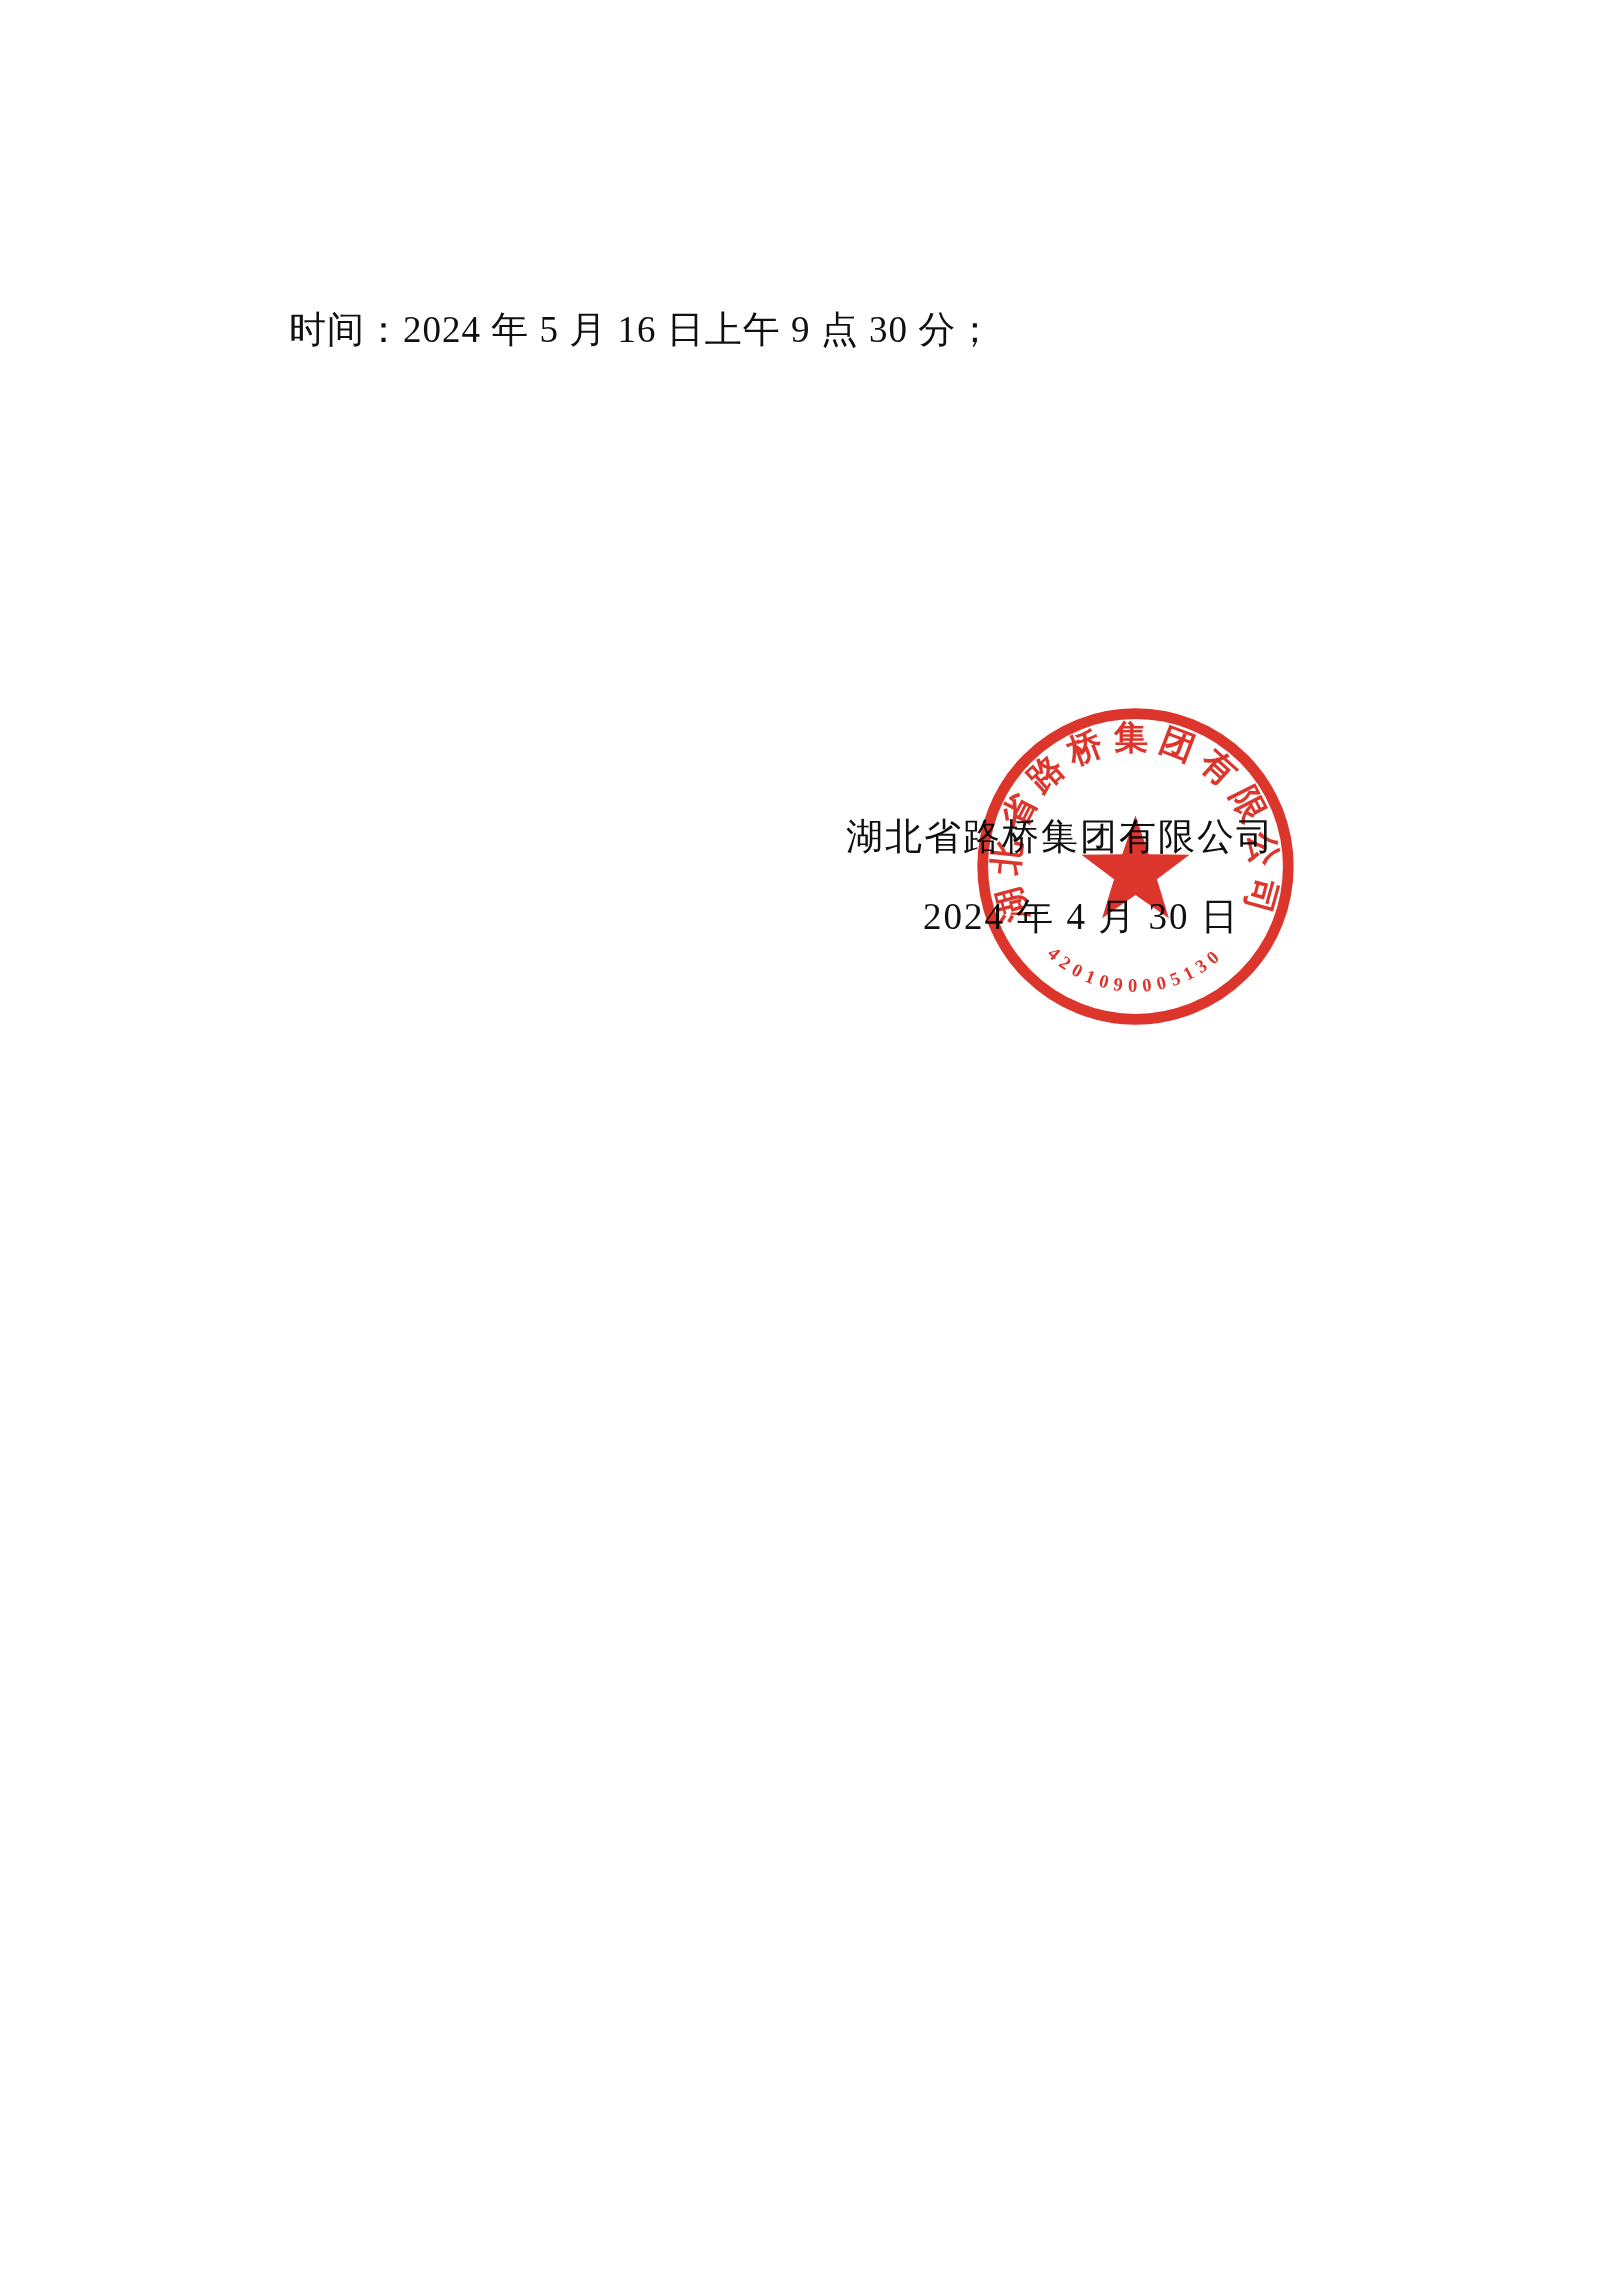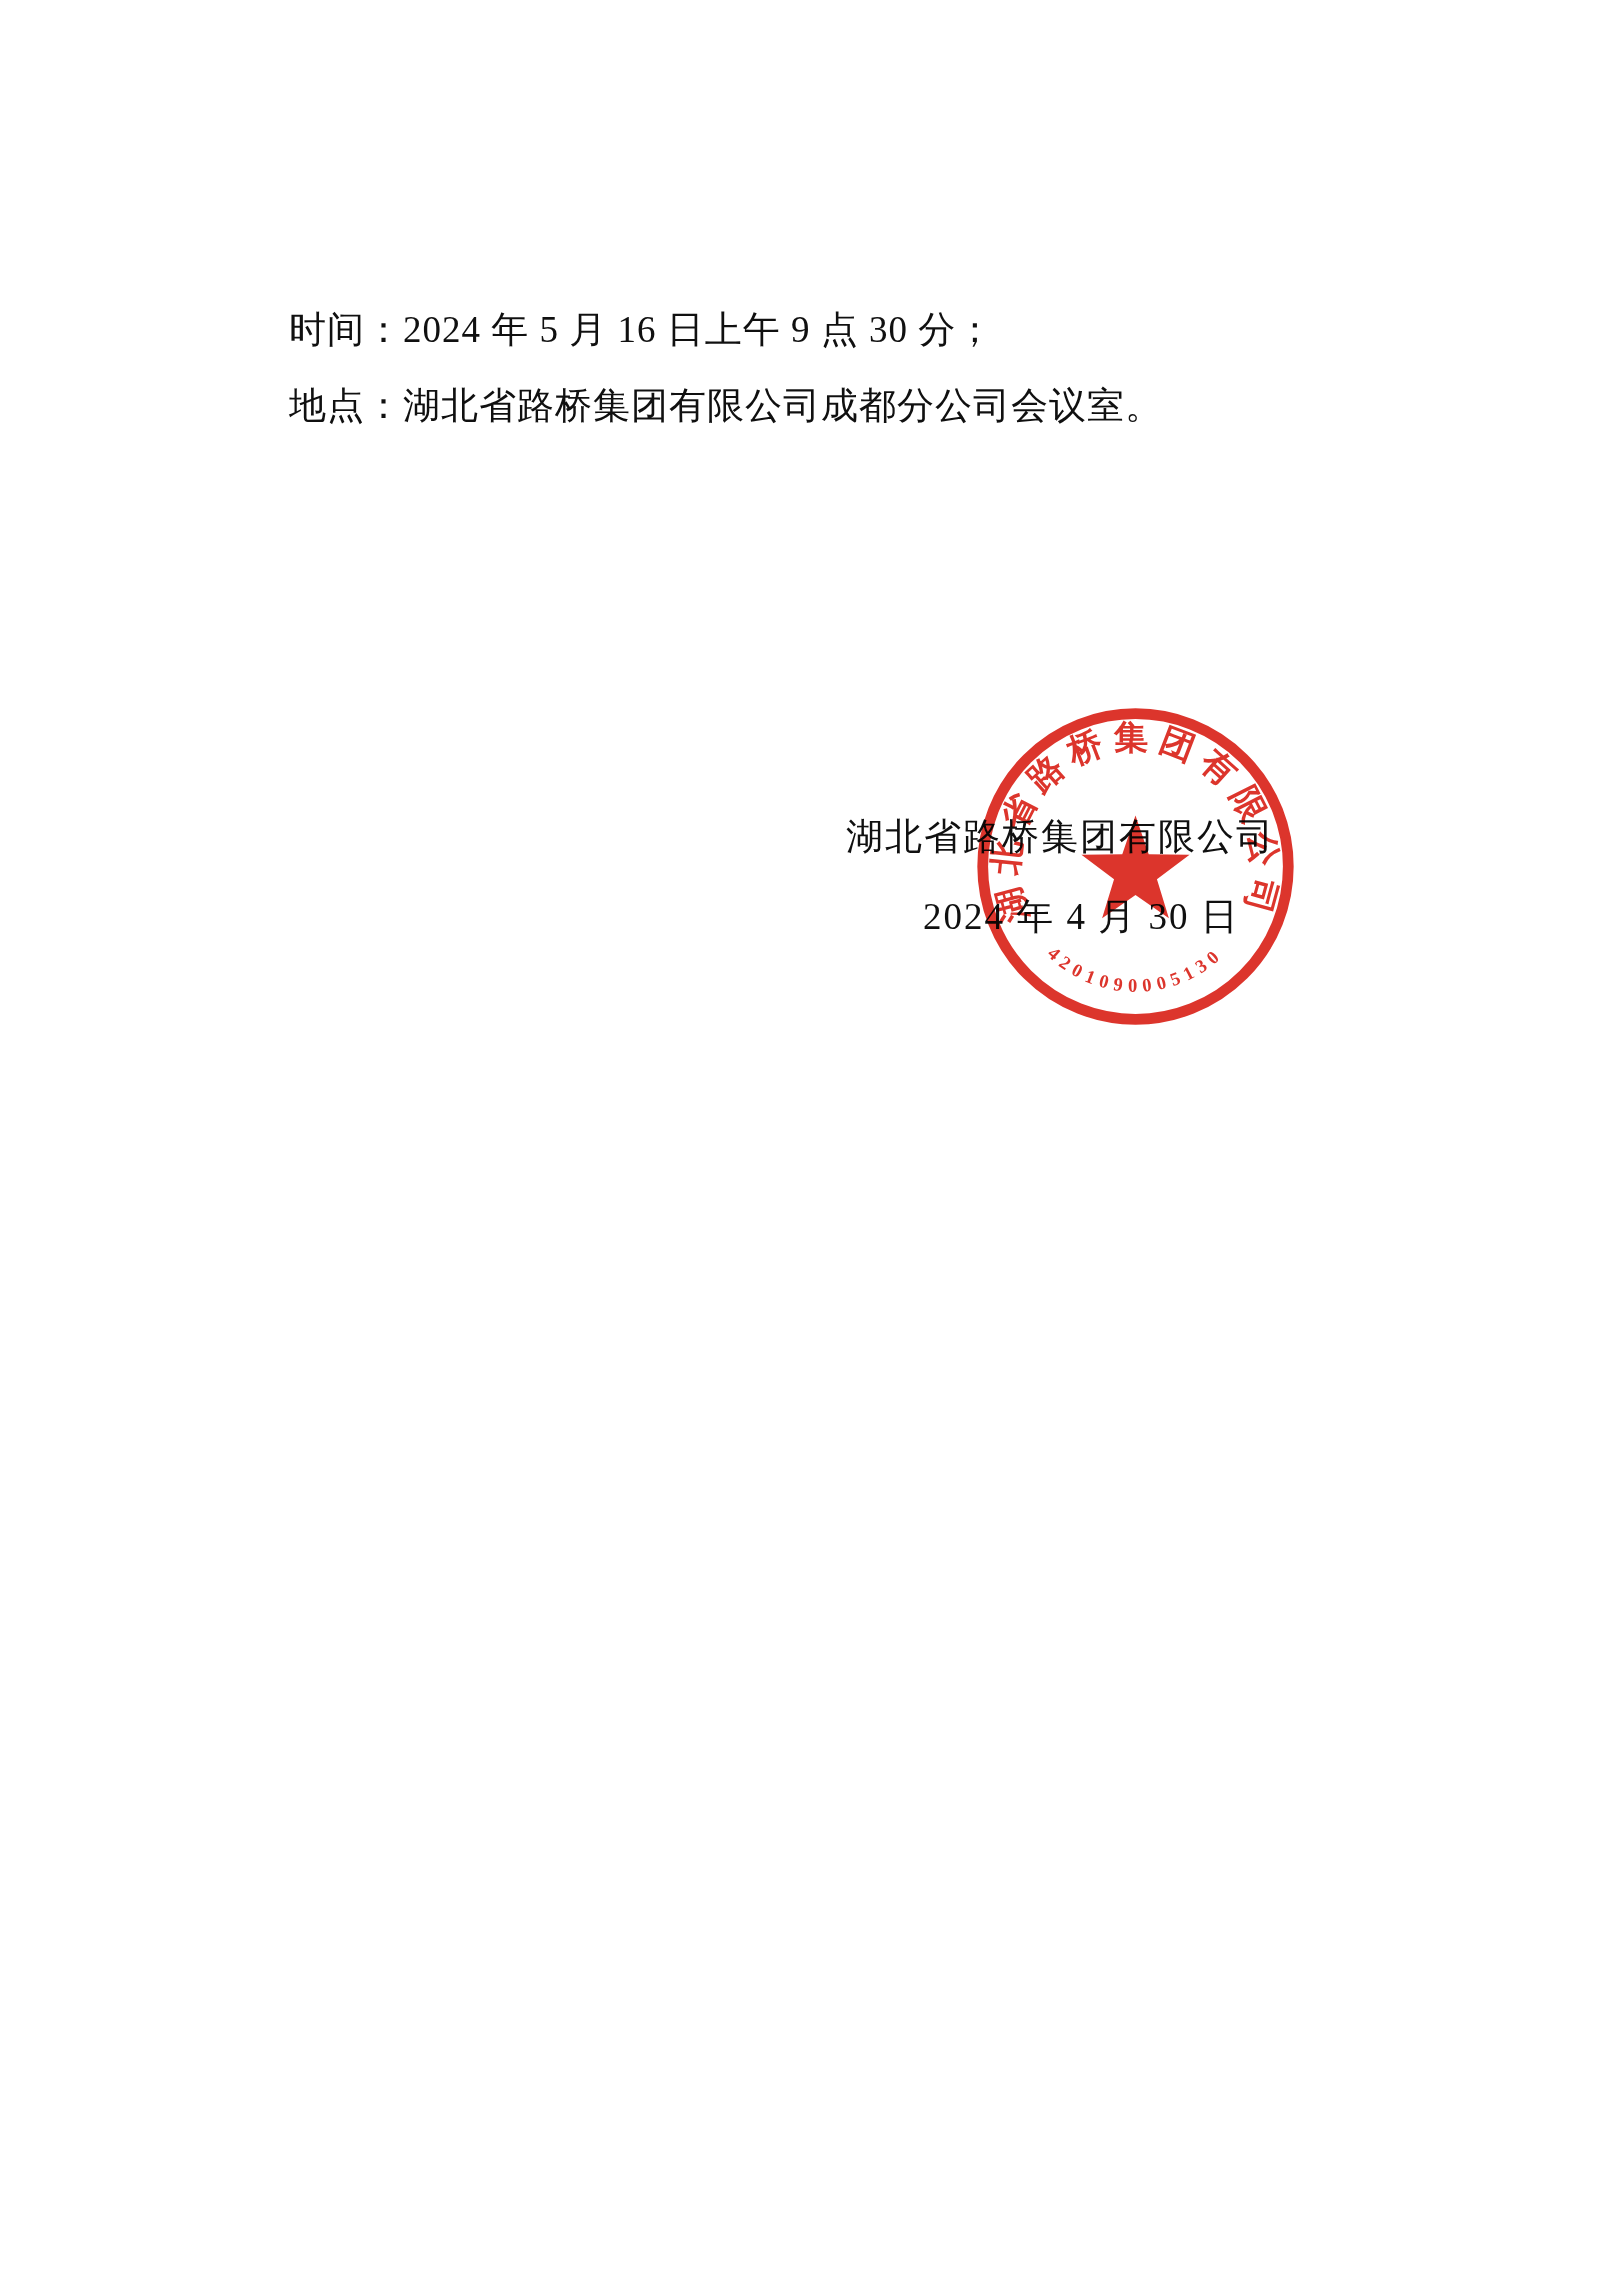--- a/index.html
+++ b/index.html
@@ -77,21 +77,20 @@
     color: #1a1a1a;
   }
 </style>
 </head>
 <body>
 
 <div class="page">
 
   <div class="body-line line-time">时间：2024 年 5 月 16 日上午 9 点 30 分；</div>
 
-  <div class="body-line line-place">地点：湖北省路桥集团有限公司成都分公司会议室。</div>
 
 
   <div class="company-line">湖北省路桥集团有限公司</div>
 
   <div class="date-line">2024 年 4 月 30 日</div>
 
   <svg class="seal" viewBox="-170 -170 340 340" xmlns="http://www.w3.org/2000/svg">
     <defs>
       <path id="sealTopArc" d="M -108.7,50.8 A 120,120 0 1 1 108.7,50.8" fill="none"></path>
       <path id="sealBottomArc" d="M -116,54.1 A 128,128 0 0 0 116,54.1" fill="none"></path>

